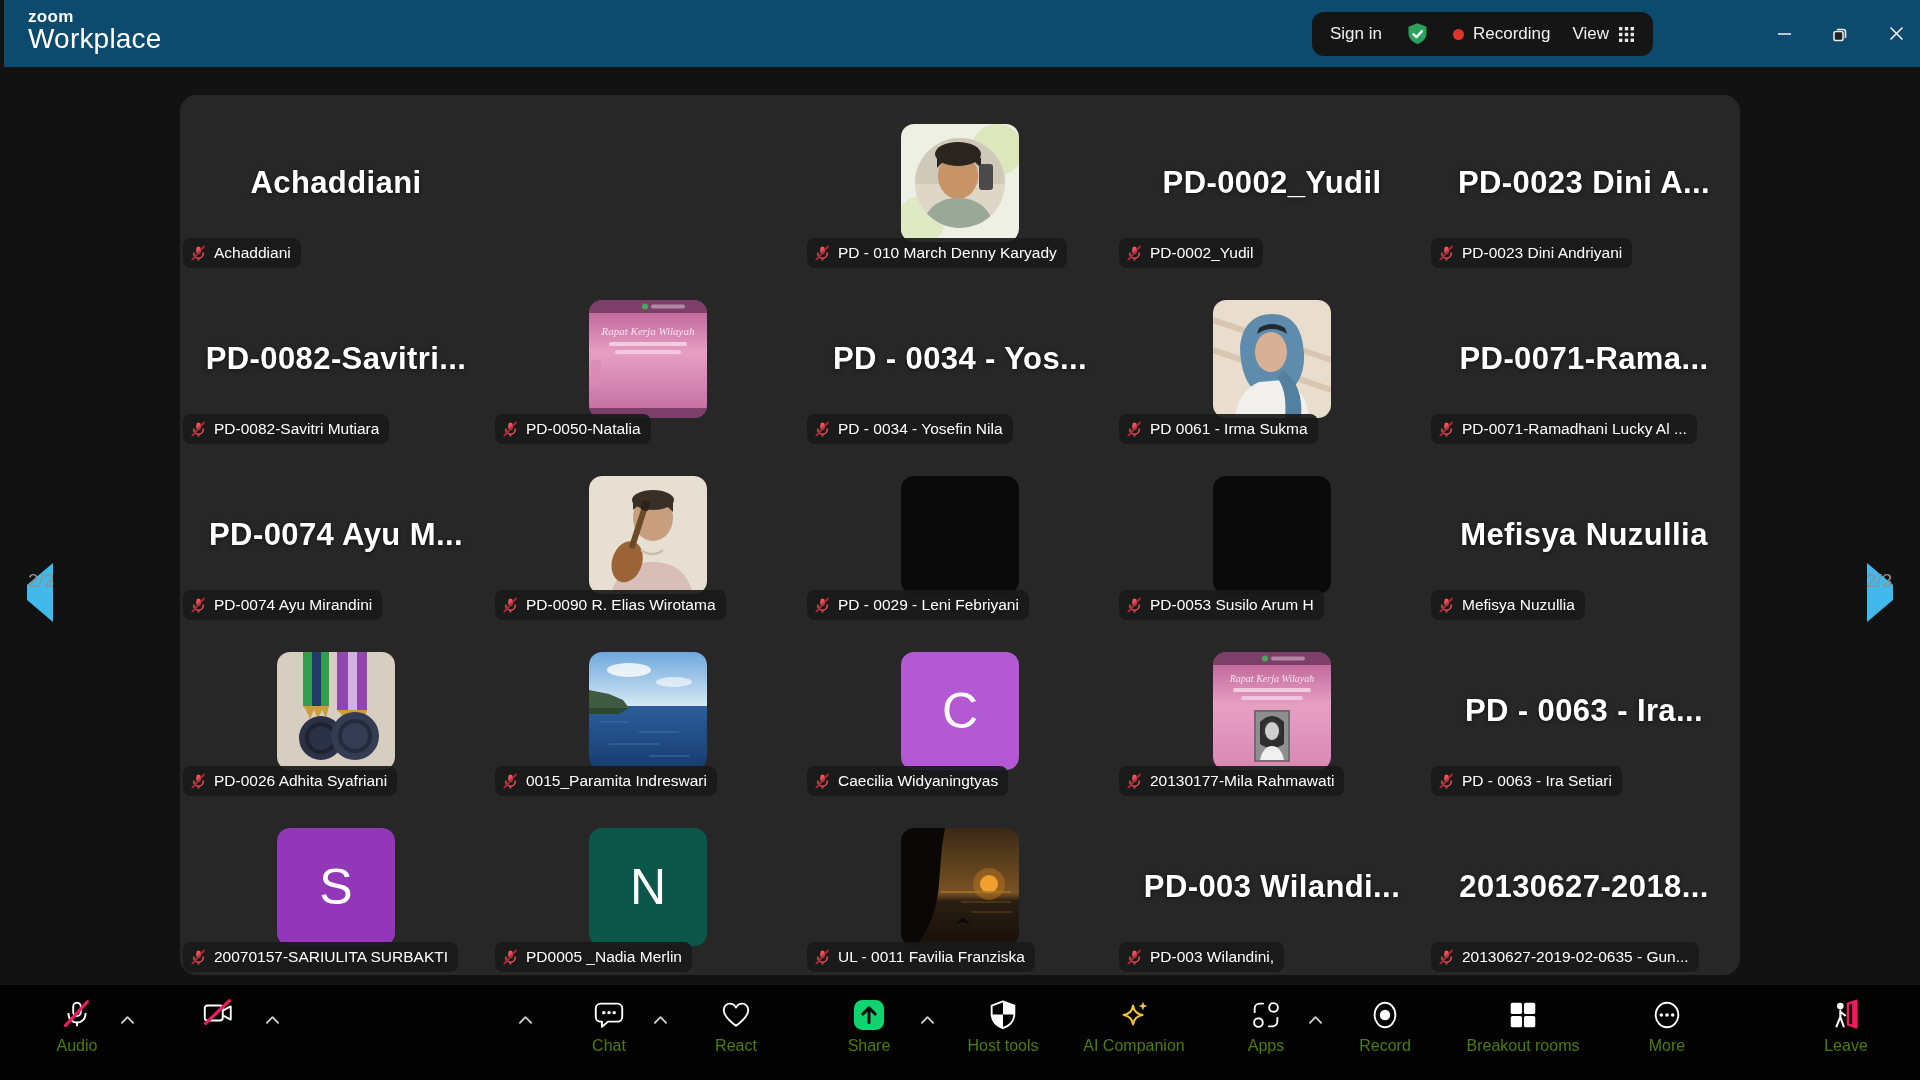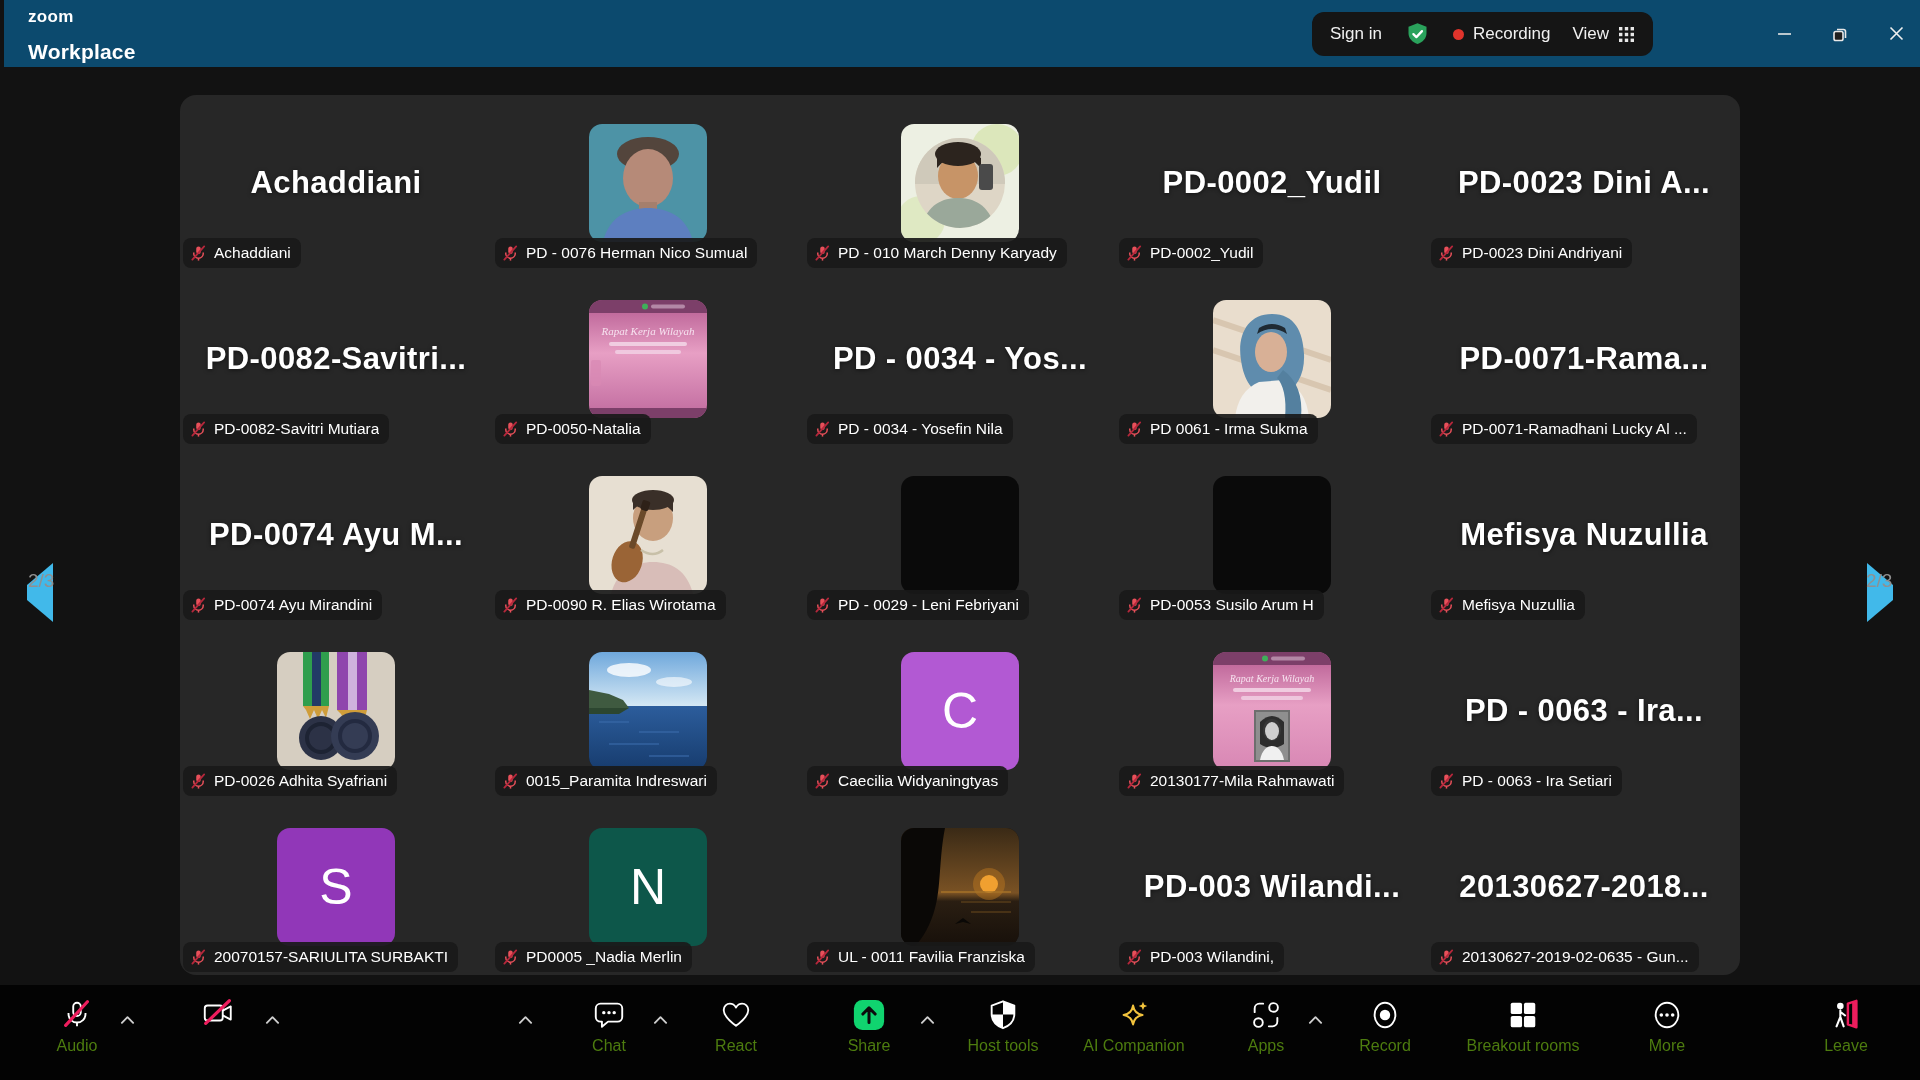--- a/index.html
+++ b/index.html
@@ -3,21 +3,21 @@
 <meta charset="utf-8">
 <style>
   html,body{margin:0;padding:0;background:#000;}
   .stage{position:relative;width:1920px;height:1080px;overflow:hidden;
          font-family:"Liberation Sans", sans-serif;background:#121212;}
 
   
   .titlebar{position:absolute;left:4px;top:0;width:1920px;height:67px;background:#0c4a6e;}
   .logo{position:absolute;left:24px;top:8px;color:#fff;line-height:1;}
   .logo .l1{font-size:17px;font-weight:bold;letter-spacing:.3px;}
-  .logo .l2{font-size:21px;font-weight:700;margin-top:16px;letter-spacing:.2px;}
+  .logo .l2{font-size:28px;font-weight:400;margin-top:0;letter-spacing:.2px;}
   .tb-pill{position:absolute;left:1308px;top:12px;height:44px;background:#151515;border-radius:12px;
            display:flex;align-items:center;padding:0 18px;gap:22px;}
   .tb-item{display:flex;align-items:center;gap:9px;color:#f0f0f0;font-size:17px;white-space:nowrap;cursor:default;}
   .rec-dot{width:11px;height:11px;border-radius:50%;background:#e0342c;display:inline-block;}
   .win-controls{position:absolute;right:0;top:0;height:67px;display:flex;align-items:center;}
   .win-btn{width:56px;height:67px;display:flex;align-items:center;justify-content:center;}
 
   
   .meeting-area{position:absolute;left:0;top:67px;width:1920px;height:918px;background:#121212;}
   .gallery{position:absolute;left:180px;top:28px;width:1560px;height:880px;background:#272727;border-radius:16px;}
@@ -132,40 +132,20 @@
           <svg class="micoff" width="17" height="17" viewBox="0 0 18 18">
               <rect x="6.6" y="1.5" width="4.8" height="8" rx="2.4" fill="#e8505a"></rect>
               <path d="M4 8 v1 a5 5 0 0 0 10 0 v-1" stroke="#e8505a" stroke-width="1.6" fill="none"></path>
               <line x1="9" y1="14.2" x2="9" y2="16.5" stroke="#e8505a" stroke-width="1.6"></line>
               <line x1="2.5" y1="15.5" x2="15" y2="1.5" stroke="#b5273b" stroke-width="1.9" stroke-linecap="round"></line>
             </svg>
           <span class="nm">Achaddiani</span>
         </div>
       </div>
 
-      <div class="cell" style="left:312px;top:0;">
-        <div class="thumb">
-          <svg width="118" height="118" viewBox="0 0 118 118">
-              <rect width="118" height="118" fill="#4d93a6"></rect>
-              <ellipse cx="59" cy="30" rx="31" ry="17" fill="#53453c"></ellipse>
-              <ellipse cx="59" cy="54" rx="25" ry="29" fill="#b68a78"></ellipse>
-              <rect x="50" y="78" width="18" height="14" fill="#a57f6d"></rect>
-              <path d="M14 118 C20 92 40 84 59 84 C78 84 98 92 104 118 Z" fill="#5d7fc0"></path>
-            </svg>
-        </div>
-        <div class="tag">
-          <svg class="micoff" width="17" height="17" viewBox="0 0 18 18">
-              <rect x="6.6" y="1.5" width="4.8" height="8" rx="2.4" fill="#e8505a"></rect>
-              <path d="M4 8 v1 a5 5 0 0 0 10 0 v-1" stroke="#e8505a" stroke-width="1.6" fill="none"></path>
-              <line x1="9" y1="14.2" x2="9" y2="16.5" stroke="#e8505a" stroke-width="1.6"></line>
-              <line x1="2.5" y1="15.5" x2="15" y2="1.5" stroke="#b5273b" stroke-width="1.9" stroke-linecap="round"></line>
-            </svg>
-          <span class="nm">PD - 0076 Herman Nico Sumual</span>
-        </div>
-      </div>
 
       <div class="cell" style="left:624px;top:0;">
         <div class="thumb">
           <svg width="118" height="118" viewBox="0 0 118 118">
               <rect width="118" height="118" fill="#edf0e3"></rect>
               <circle cx="96" cy="26" r="26" fill="#d6e4ae" opacity=".75"></circle>
               <circle cx="20" cy="96" r="24" fill="#d6e4ae" opacity=".6"></circle>
               <circle cx="59" cy="59" r="45" fill="#ded6c6"></circle>
               <clipPath id="dencl">
                 <circle cx="59" cy="59" r="45"></circle>

